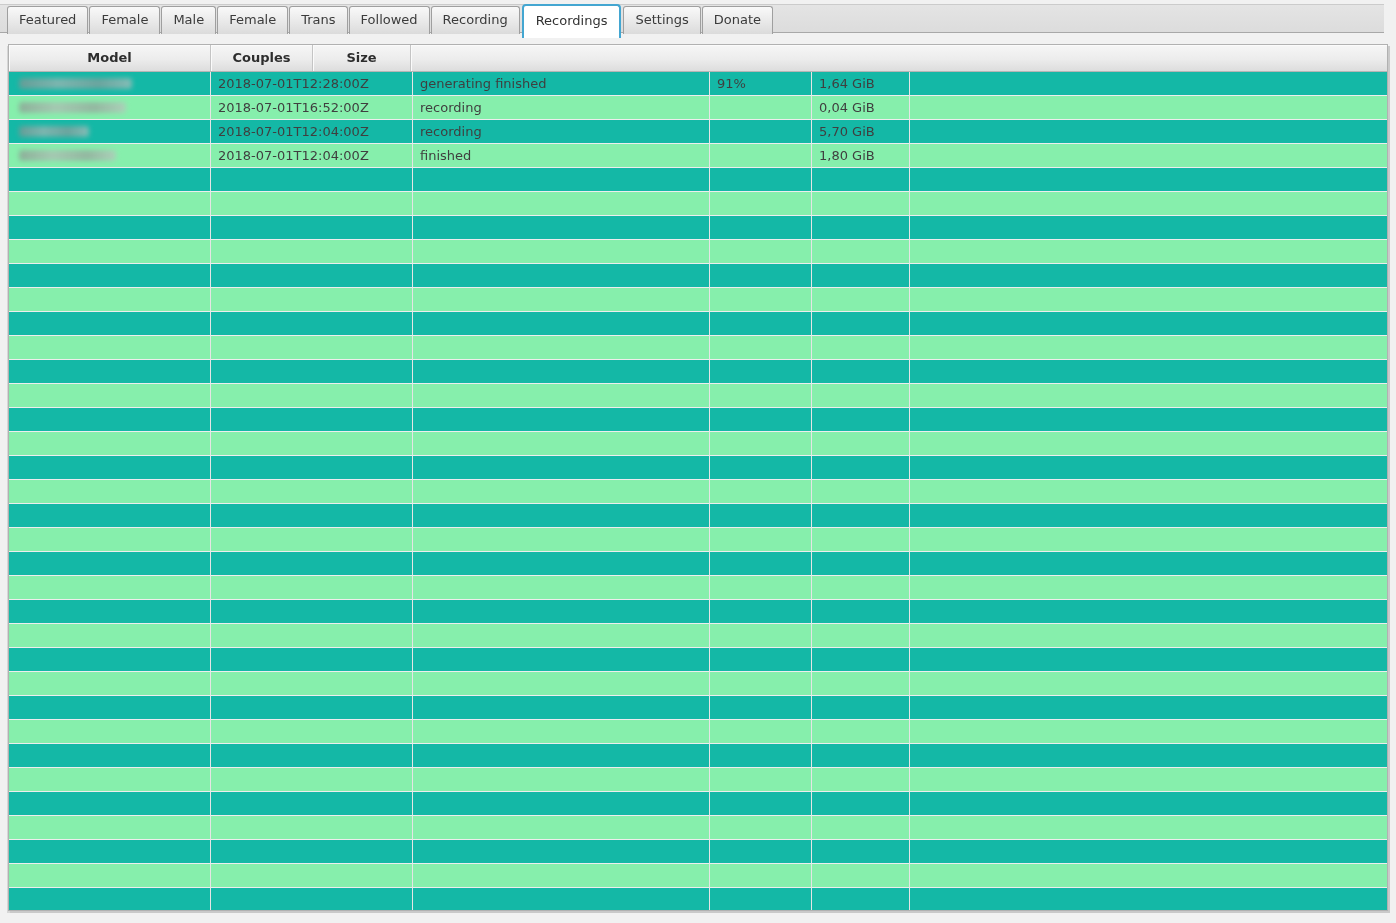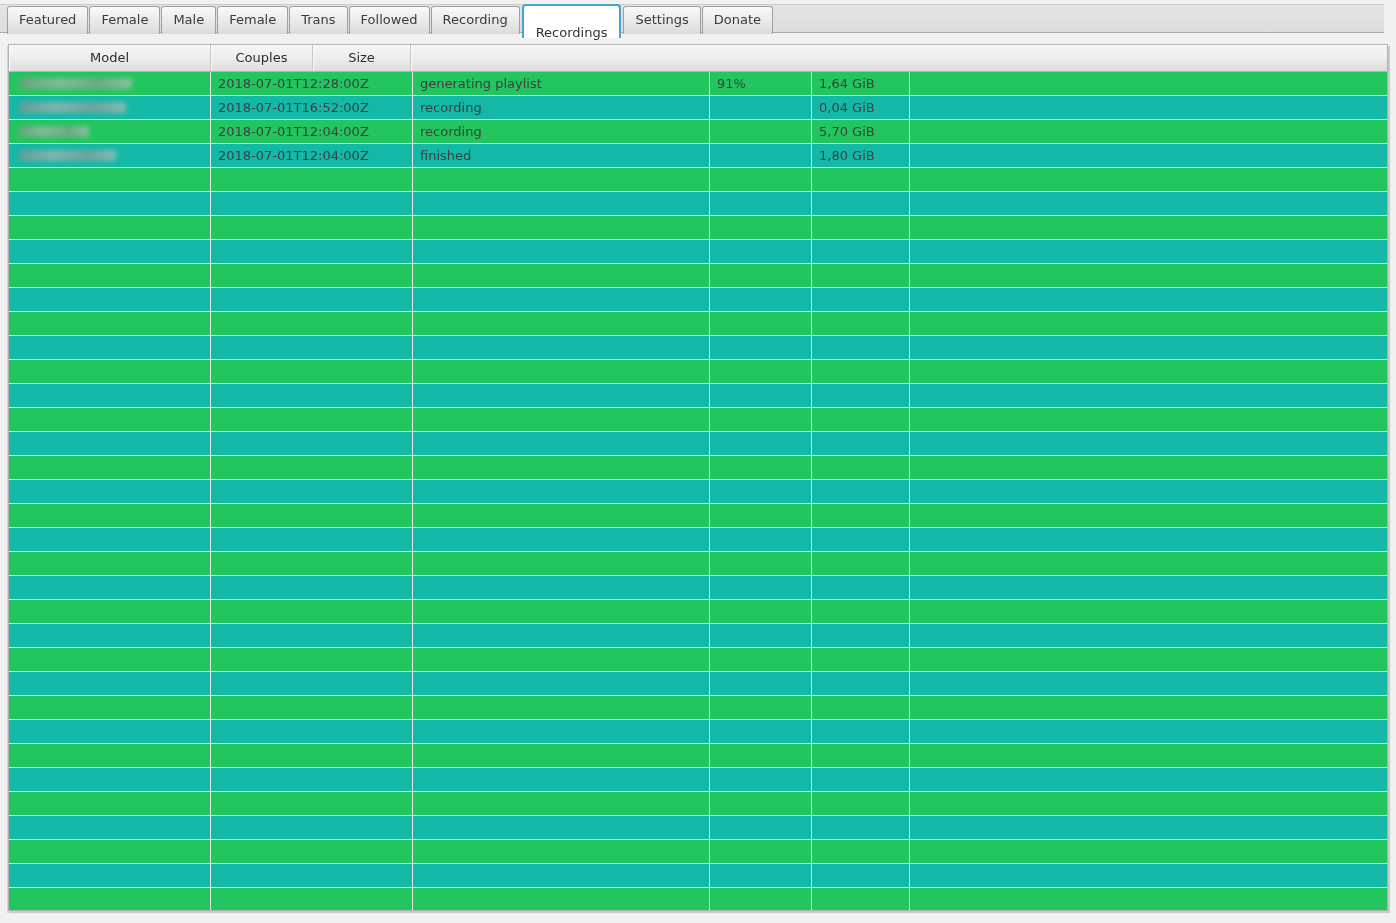--- a/index.html
+++ b/index.html
@@ -22,49 +22,49 @@
   .tabs { position:absolute; left:7px; top:0; height:36px; display:flex; align-items:flex-end; }
   .tab {
     height:28px; line-height:26px; padding:0 11px; margin-right:1px;
     background:linear-gradient(#f9f9f9,#dbdbdb);
     border:1px solid #9f9f9f; border-bottom:none;
     border-radius:3px 3px 0 0;
     color:#3b3b3b; white-space:nowrap; cursor:default;
     position:relative; z-index:1; margin-bottom:2px;
   }
   .tab.active {
-    height:34px; line-height:30px; padding:12px 12px;
+    height:34px; line-height:30px; padding:0 12px;
     background:#ffffff;
     border:2px solid var(--accent); border-bottom:none;
     border-radius:4px 4px 0 0;
     margin-bottom:-2px; margin-left:1px; margin-right:2px;
     z-index:3; color:#333;
   }
 
   
   .table-panel {
     position:absolute; left:8px; top:44px; width:1380px; height:867px;
     background:#ffffff;
     border:1px solid #b1b1b1;
     box-shadow:2px 2px 0 #c9c9c9, -1px 2px 0 #d6d6d6;
     overflow:hidden;
   }
   .thead { display:flex; height:27px;
     background:linear-gradient(#f6f6f6 0%,#ececec 55%,#dddddd 100%);
     border-bottom:1px solid #b5b5b5;
   }
   .th {
-    font-weight:normal; color:#2d2d2d; text-align:center;
+    font-weight:bold; color:#2d2d2d; text-align:center;
     line-height:26px; border-right:1px solid #c4c4c4;
     box-shadow:inset 1px 1px 0 #fbfbfb;
     overflow:hidden; white-space:nowrap; cursor:default;
   }
   .tbody { position:relative; }
-  .tr { display:flex; height:24px; background:#22c55e; }
-  .tr.alt { background:#14b8a6; }
+  .tr { display:flex; height:24px; background:#14b8a6; }
+  .tr.alt { background:#86efac; }
   .td {
     border-right:1px solid #e5e5e5;
     border-bottom:1px solid #ededed;
     padding-left:7px; line-height:23px;
     white-space:nowrap; overflow:hidden; color:#3f3f3f;
     display:flex; align-items:center;
   }
   .td.text { display:block; }
 
   .col-model    { width:202px; }
@@ -106,21 +106,21 @@
     <div class="th col-progress">Couples</div>
     <div class="th col-size">Size</div>
     <div class="th col-extra"></div>
   </div>
   <div class="tbody">
       <div class="tr">
         <div class="td col-model">
           <span class="blur" style="width: 113px;"></span>
         </div>
         <div class="td text col-date">2018-07-01T12:28:00Z</div>
-        <div class="td text col-status">generating playlist</div>
+        <div class="td text col-status">generating finished</div>
         <div class="td text col-progress">91%</div>
         <div class="td text col-size">1,64 GiB</div>
         <div class="td text col-extra"></div>
       </div>
       <div class="tr alt">
         <div class="td col-model">
           <span class="blur" style="width: 107px;"></span>
         </div>
         <div class="td text col-date">2018-07-01T16:52:00Z</div>
         <div class="td text col-status">recording</div>

